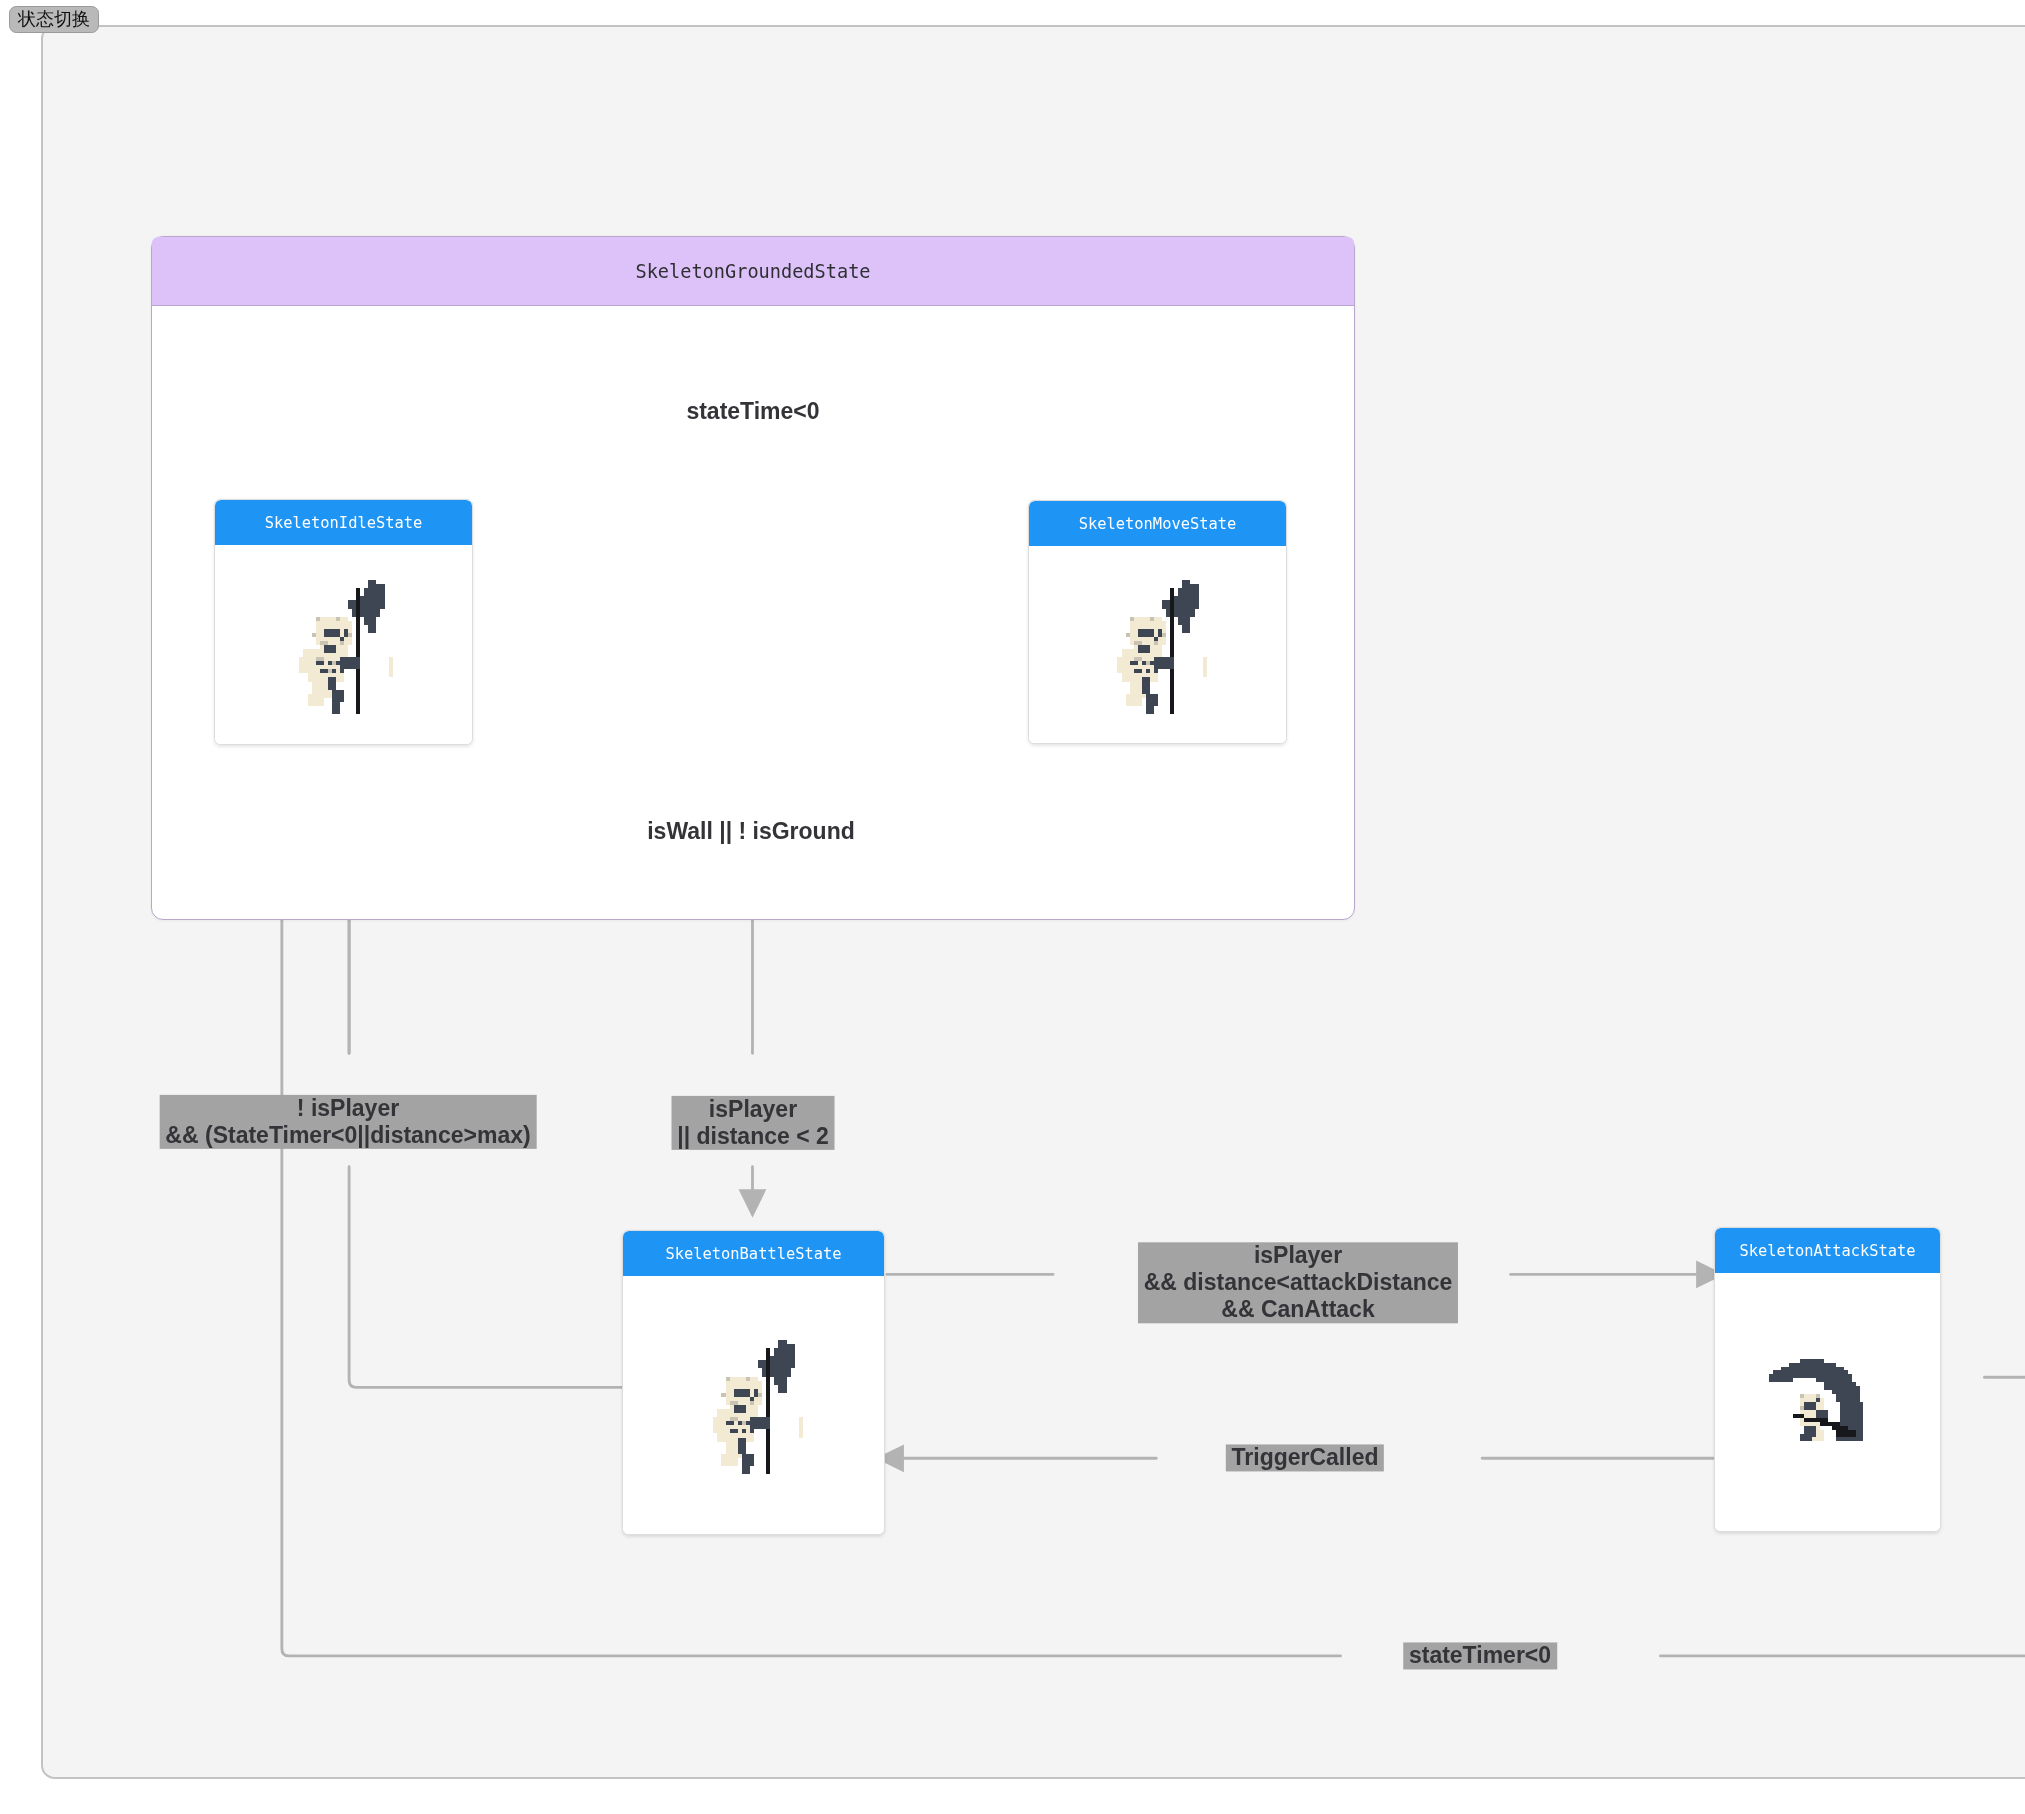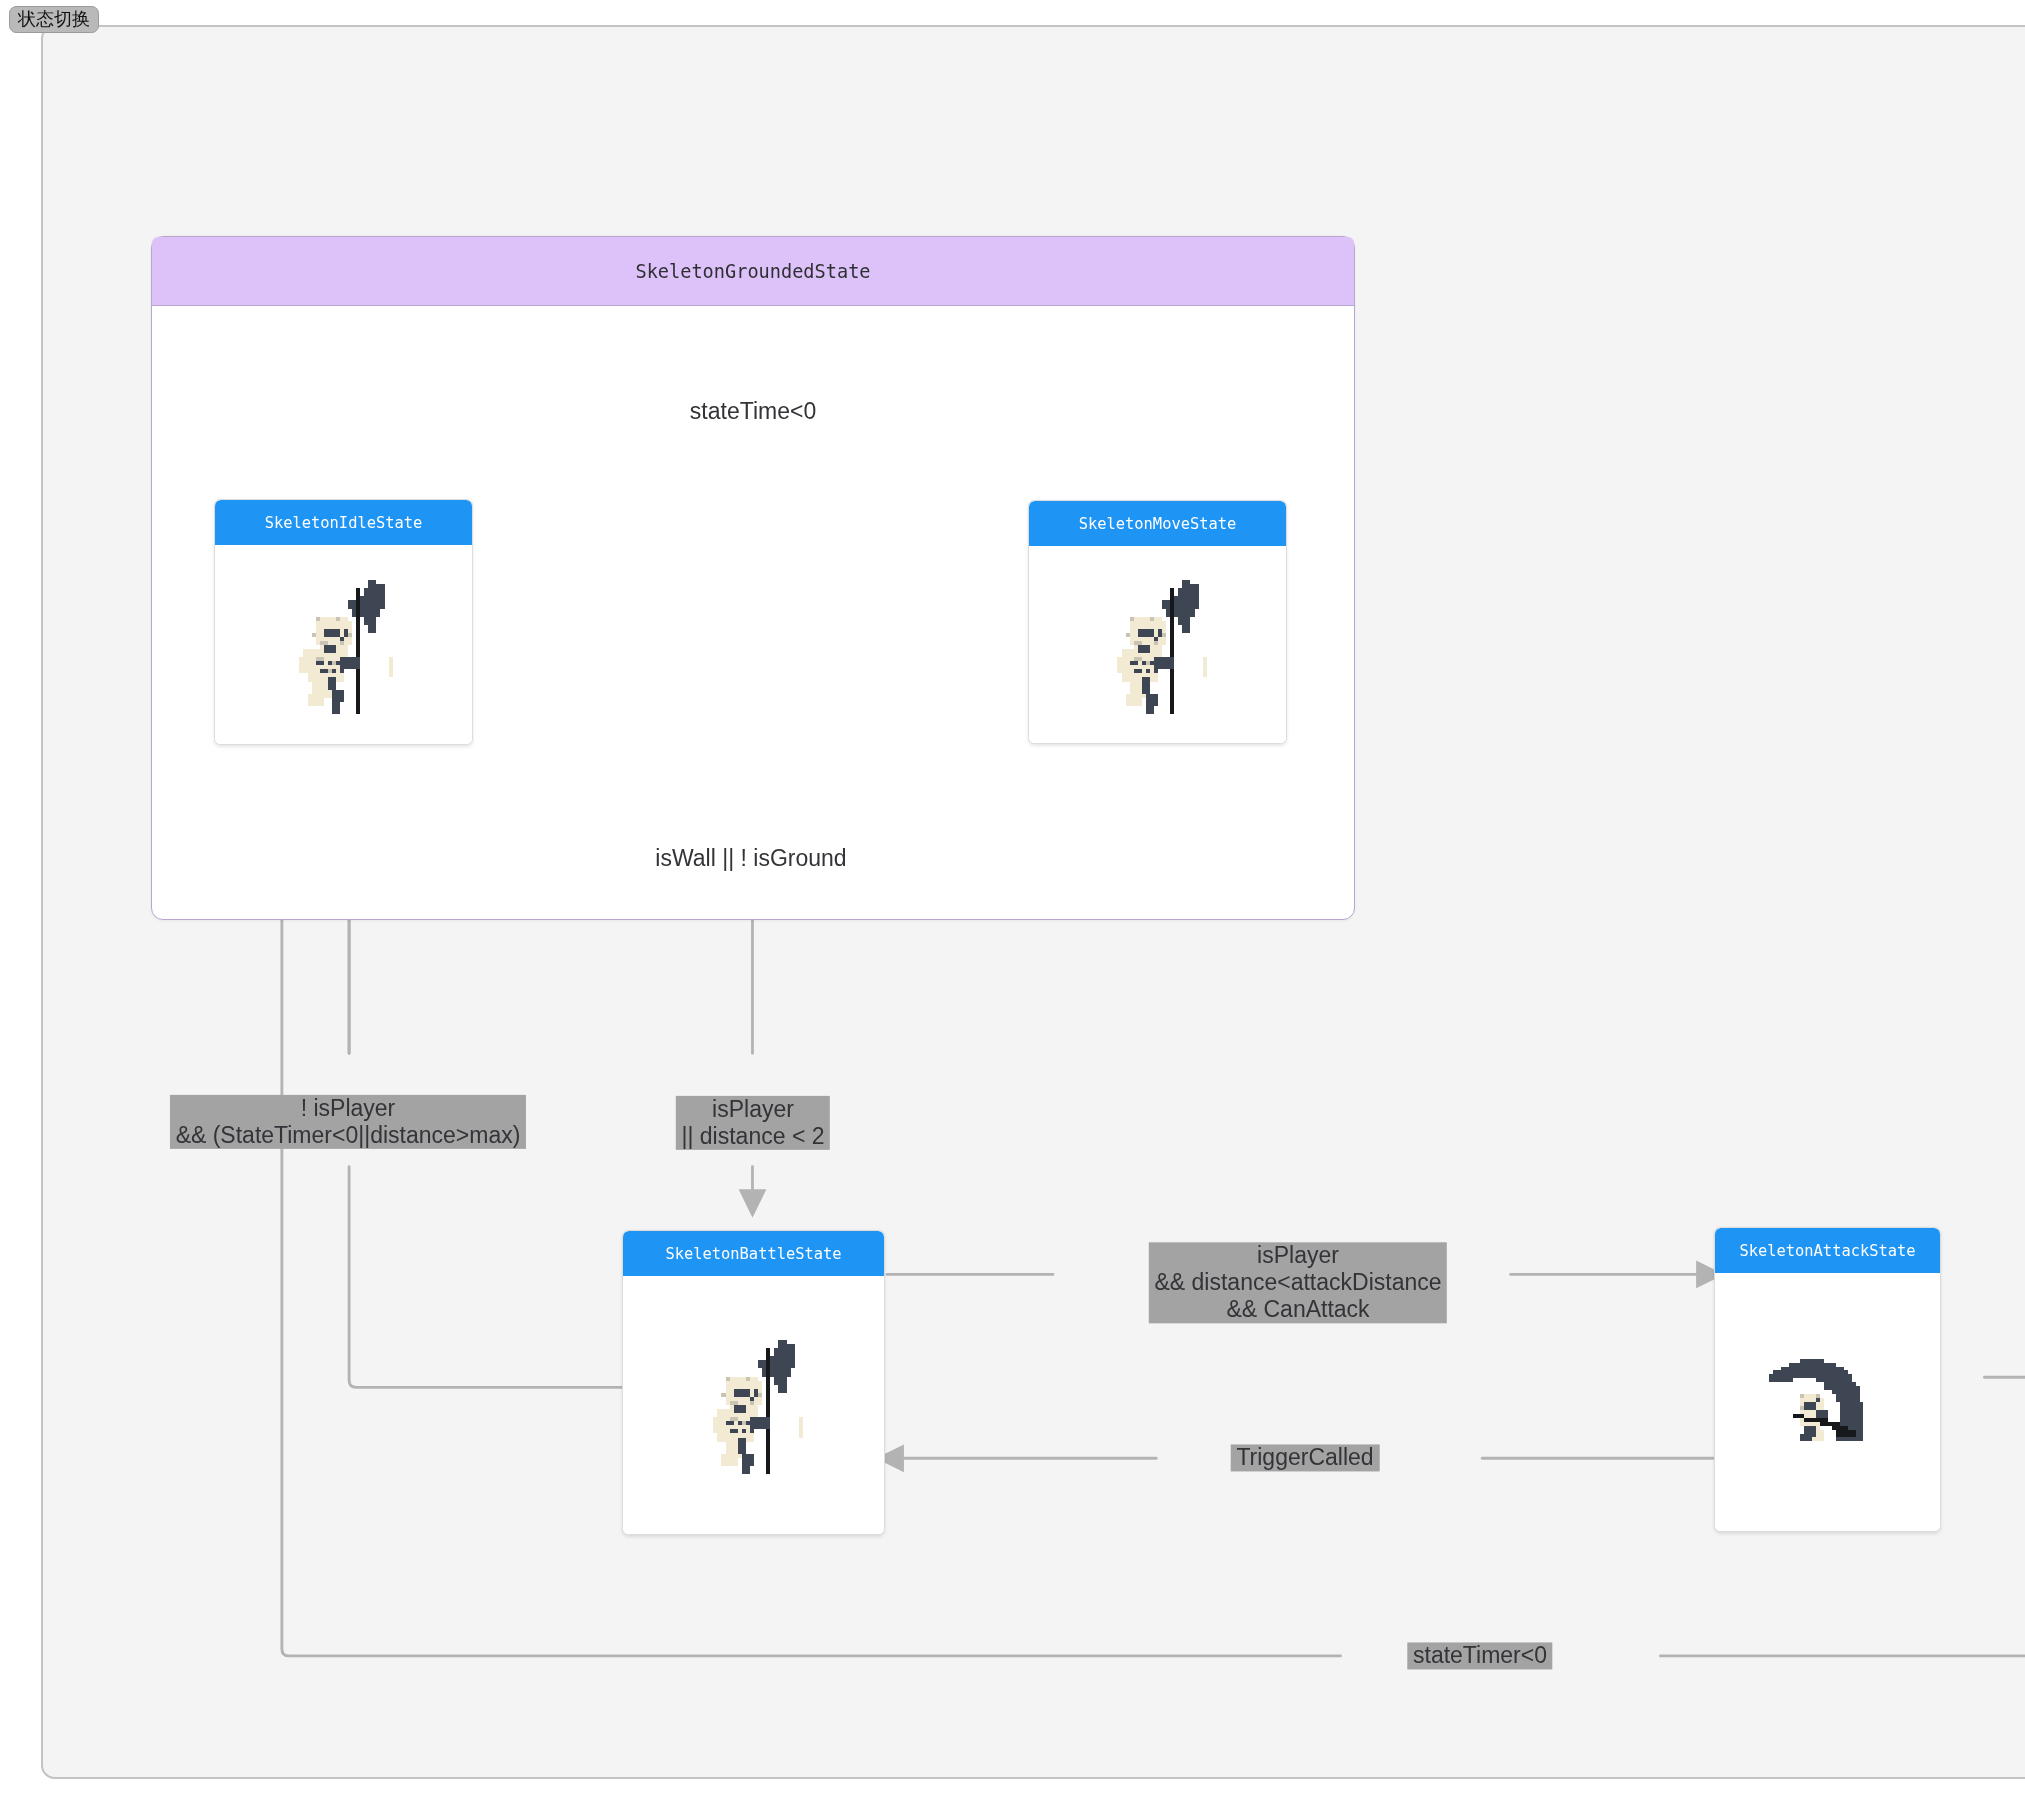--- a/index.html
+++ b/index.html
@@ -104,21 +104,21 @@
     color:#333338;
     font-size:23px;
     line-height:1.18;
     white-space:nowrap;
     text-align:center;
     transform:translate(-50%,-50%);
     background:transparent;
   }
   .elabel.on-white{background:#ffffff;padding:0 5.7px;}
   .elabel.on-gray{background:#a3a3a3;padding:0 5.7px;}
-  .elabel .ln{display:block;}
+  .elabel .ln{display:block;font-weight:bold;}
 </style>
 </head>
 <body>
 
 <div id="stage">
 
   <div id="tab">状态切换</div>
 
   <div id="canvas"></div>
 
@@ -393,21 +393,21 @@
           <rect x="19" y="24" width="5" height="2"></rect>
         </g>
       </svg>
     </div>
   </div>
 
   <div class="elabel on-white" style="left:753px; top:412px;">
     <span class="ln">stateTime&lt;0</span>
   </div>
 
-  <div class="elabel on-white" style="left:751px; top:832px;margin-top:27px;">
+  <div class="elabel on-white" style="left:751px; top:832px;">
     <span class="ln">isWall  ||  ! isGround</span>
   </div>
 
   <div class="elabel on-gray" style="left:348px; top:1122px;">
     <span class="ln">! isPlayer</span>
     <span class="ln">&amp;&amp; (StateTimer&lt;0||distance&gt;max)</span>
   </div>
 
   <div class="elabel on-gray" style="left:753px; top:1123px;">
     <span class="ln">isPlayer</span>

